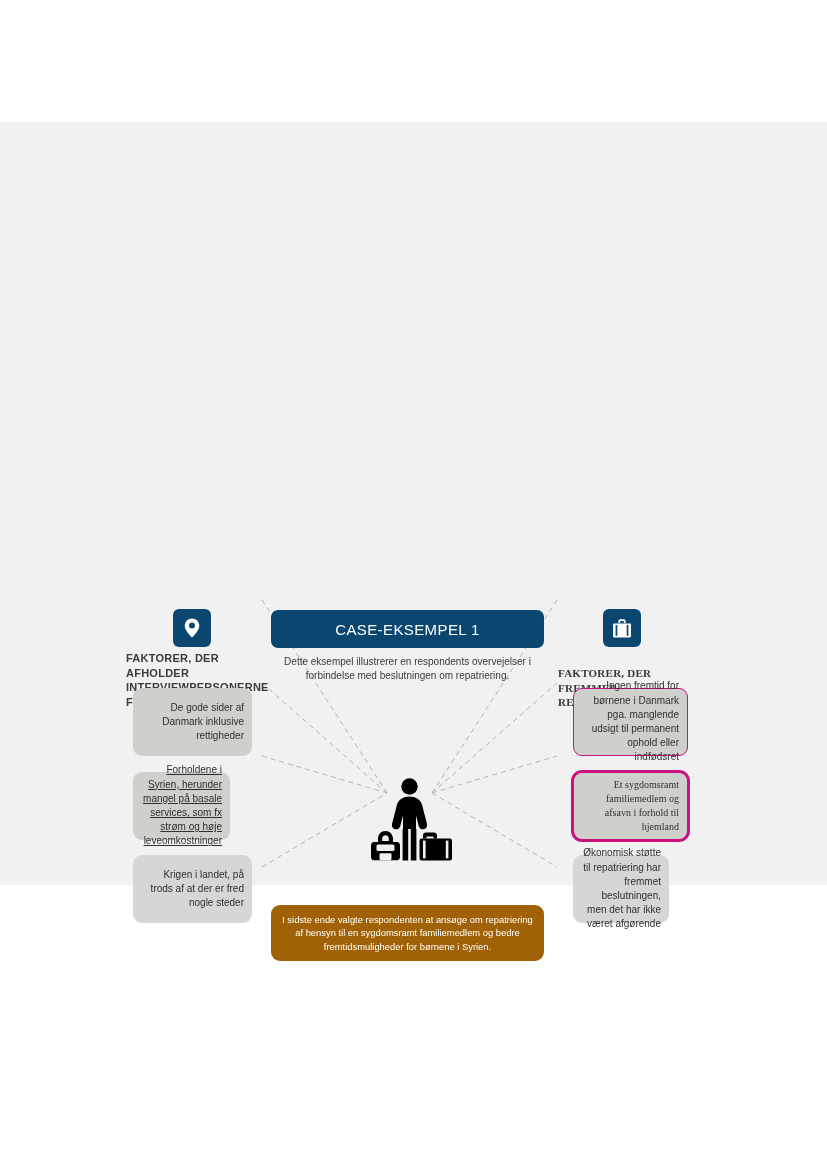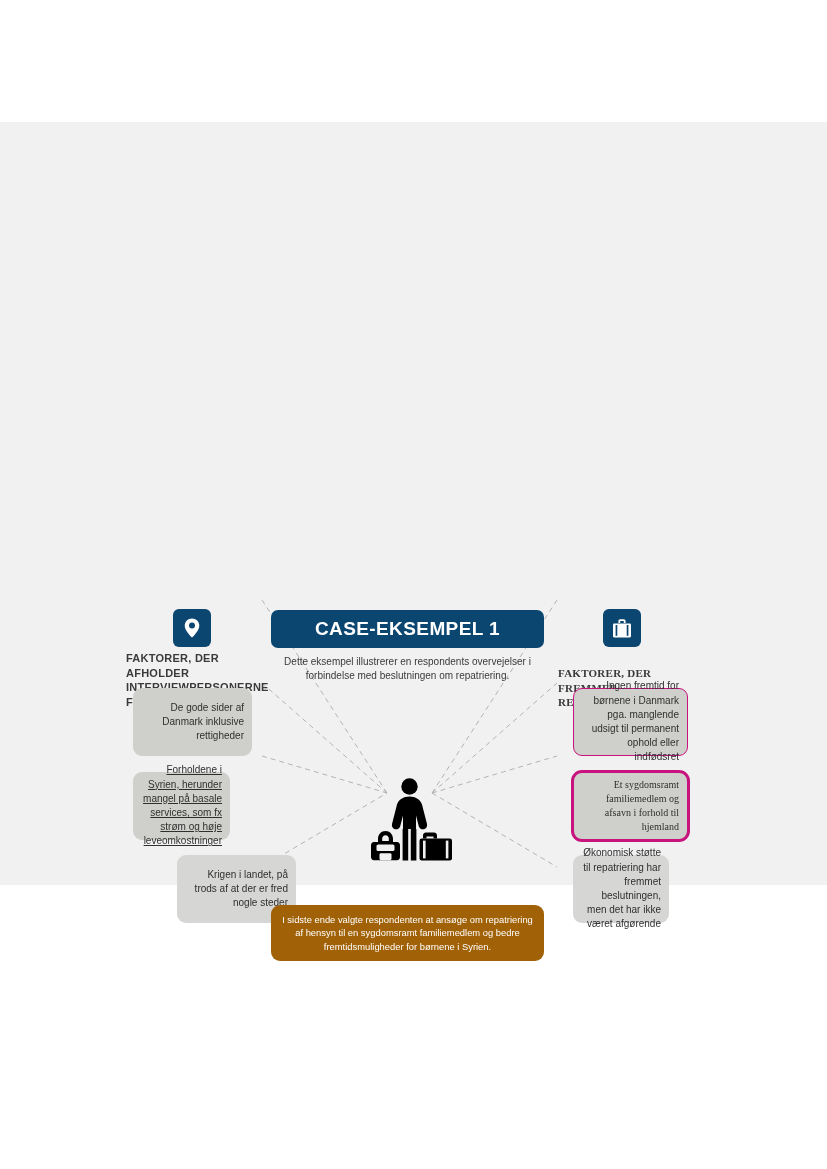--- a/index.html
+++ b/index.html
@@ -104,22 +104,22 @@
     width: 273px;
     height: 38px;
     background: #0b4670;
     border-radius: 7px;
     display: flex;
     align-items: center;
     justify-content: center;
   }
   #case-header .t {
     color: #ffffff;
-    font-size: 19px;
-    font-weight: bold;
+    font-size: 15px;
+    font-weight: normal;
     letter-spacing: 0.4px;
   }
 
   #case-sub {
     position: absolute;
     left: 271px;
     top: 533px;
     width: 273px;
     text-align: center;
     font-size: 10px;
@@ -183,21 +183,21 @@
         <circle cx="10" cy="8.6" r="3.0" fill="#0b4670"></circle>
       </svg>
     </div>
 
     <div class="col-title" style="left:126px; top:529px; width:146px;">FAKTORER, DER AFHOLDER INTERVIEWPERSONERNE FRA REPATRIERING</div>
 
     <div class="card" style="left:133px; top:566px; width:119px; height:68px;">De gode sider af Danmark inklusive rettigheder</div>
 
     <div class="card" style="left:133px; top:650px; width:97px; height:68px;text-decoration:underline;">Forholdene i Syrien, herunder mangel på basale services, som fx strøm og høje leveomkostninger</div>
 
-    <div class="card plain-light" style="left:133px; top:733px; width:119px; height:68px;margin-left:44px;">Krigen i landet, på trods af at der er fred nogle steder</div>
+    <div class="card plain-light" style="left:133px; top:733px; width:119px; height:68px;">Krigen i landet, på trods af at der er fred nogle steder</div>
 
     <div id="case-header">
       <span class="t">CASE-EKSEMPEL 1</span>
     </div>
 
     <div id="case-sub">Dette eksempel illustrerer en respondents overvejelser i forbindelse med beslutningen om repatriering.</div>
 
     <svg id="traveller" viewBox="0 0 100 86" xmlns="http://www.w3.org/2000/svg">
       <g fill="#000000">
 

